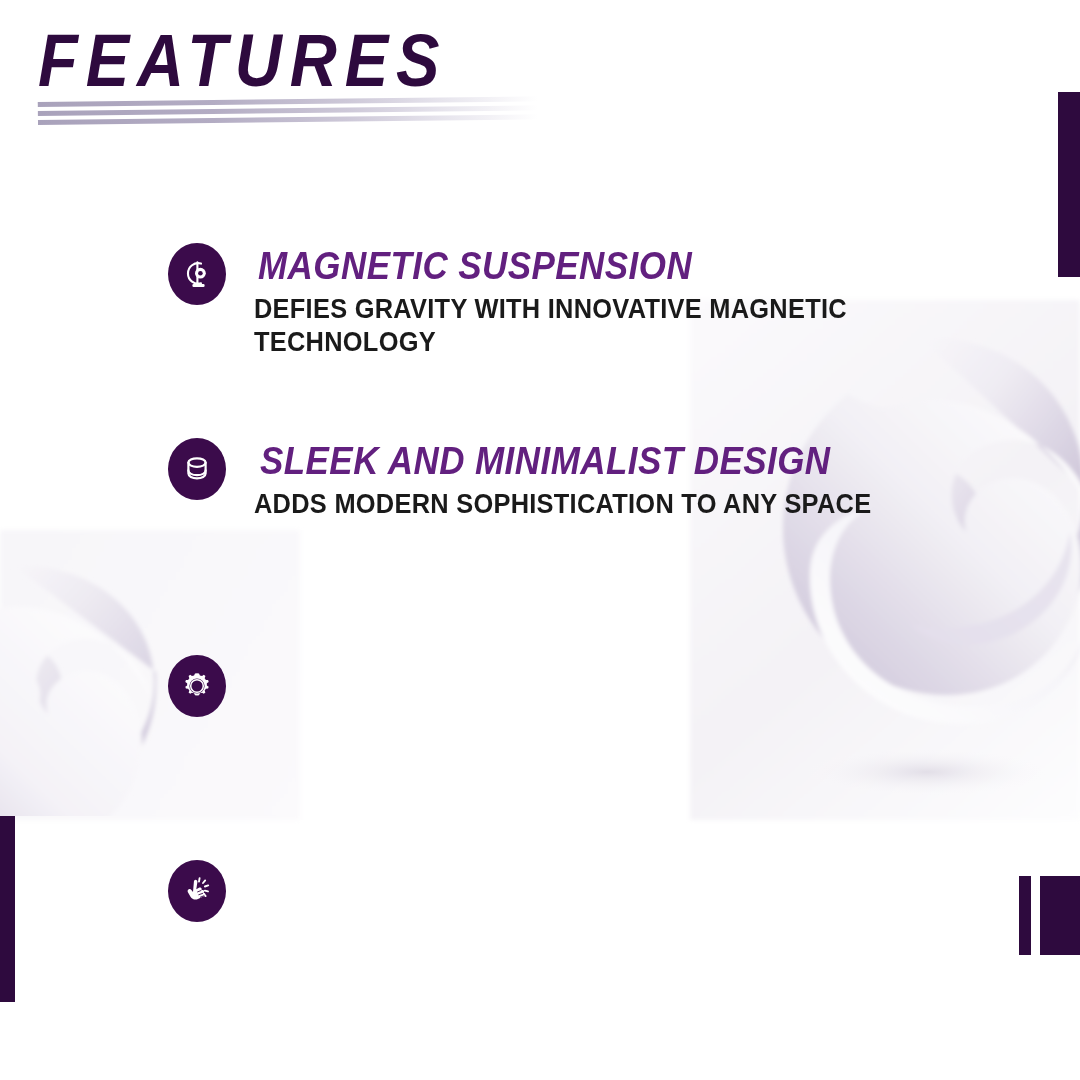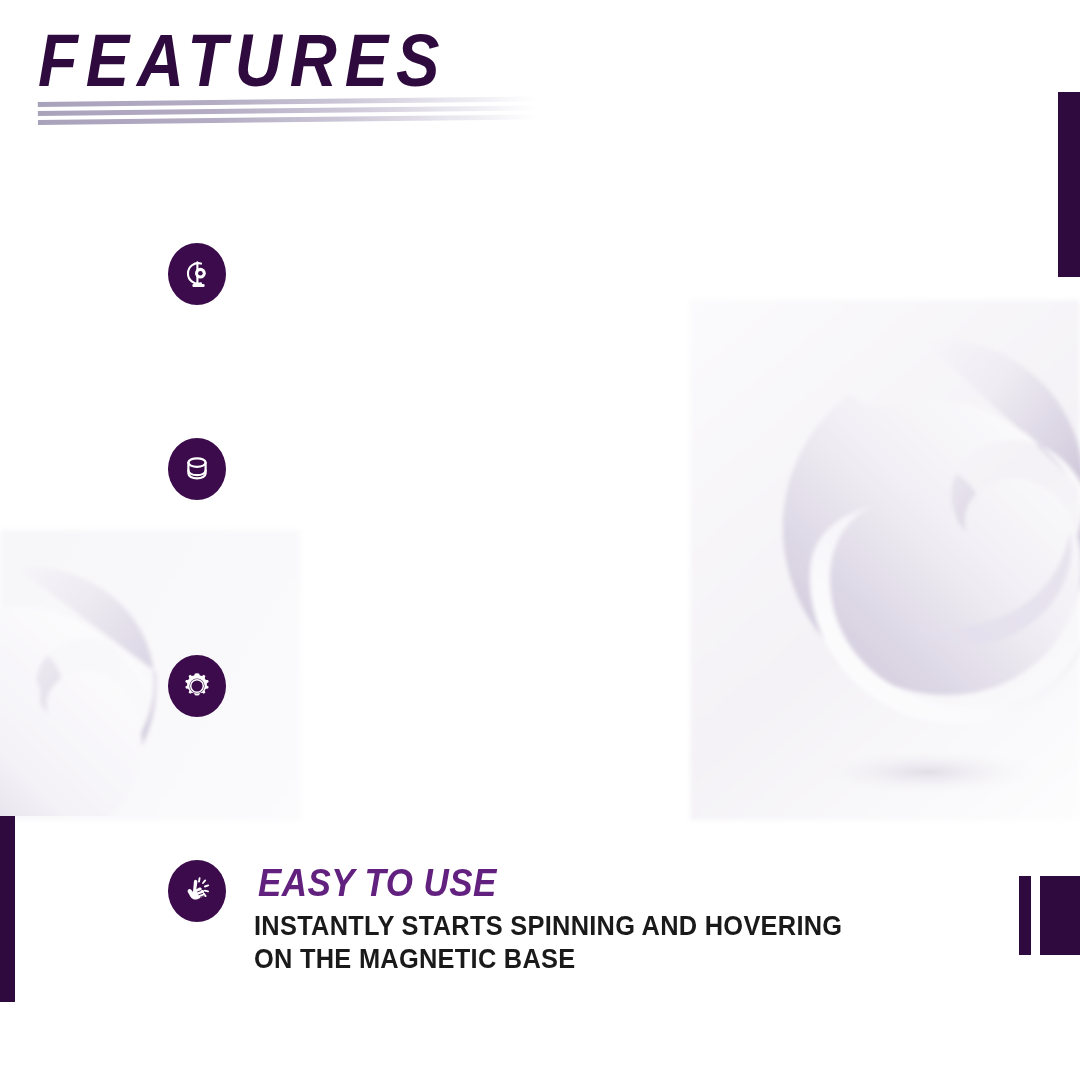--- a/index.html
+++ b/index.html
@@ -287,32 +287,40 @@
         <svg viewBox="0 0 34 34" width="34" height="34" aria-hidden="true">
           <g fill="none" stroke="#ffffff" stroke-width="2.1" stroke-linecap="round">
             <path d="M21 6.6 A10.2 10.2 0 1 0 21 26.2"></path>
             <line x1="17.4" y1="5.4" x2="17.4" y2="27.6"></line>
           </g>
           <circle cx="20.4" cy="16.2" r="5.4" fill="#ffffff"></circle>
           <circle cx="20.4" cy="16.2" r="2.3" fill="#3B0B4B"></circle>
           <rect x="12.4" y="27.1" width="12.2" height="2.9" rx="1.2" fill="#ffffff"></rect>
         </svg>
       </div>
+      <div class="feature-body">
+        <h2 class="feature-heading">MAGNETIC SUSPENSION</h2>
+        <p class="feature-desc">DEFIES GRAVITY WITH INNOVATIVE MAGNETIC TECHNOLOGY</p>
+      </div>
     </div>
 
     <div class="feature feature-2">
       <div class="feature-icon">
         <svg viewBox="0 0 34 34" width="34" height="34" aria-hidden="true">
           <g fill="none" stroke="#ffffff" stroke-width="2.2" stroke-linecap="round" stroke-linejoin="round">
             <path d="M8.4 10.6 L8.4 21.6 C8.4 24.4 12.2 26.4 17 26.4 C21.8 26.4 25.6 24.4 25.6 21.6 L25.6 10.6"></path>
             <ellipse cx="17" cy="10.6" rx="8.6" ry="4.3"></ellipse>
             <path d="M8.4 18.4 C8.4 21.2 12.2 23.2 17 23.2 C21.8 23.2 25.6 21.2 25.6 18.4"></path>
           </g>
           <ellipse cx="17" cy="10.6" rx="6.3" ry="2.5" fill="#3B0B4B"></ellipse>
         </svg>
+      </div>
+      <div class="feature-body">
+        <h2 class="feature-heading">SLEEK AND MINIMALIST DESIGN</h2>
+        <p class="feature-desc">ADDS MODERN SOPHISTICATION TO ANY SPACE</p>
       </div>
     </div>
 
     <div class="feature feature-3">
       <div class="feature-icon">
         <svg viewBox="0 0 34 34" width="34" height="34" aria-hidden="true">
           <g fill="#ffffff">
             <path d="M17 4.2
                      l2.0 0.24 0.95 2.0 2.1 0.6 1.75 -1.2 1.6 1.25 -0.75 2.1 1.25 1.8 2.2 0.1 0.6 1.95 -1.85 1.2 0 2.2 1.85 1.2 -0.6 1.95 -2.2 0.1 -1.25 1.8 0.75 2.1 -1.6 1.25 -1.75 -1.2 -2.1 0.6 -0.95 2.0 -2.0 0.24 -2.0 -0.24 -0.95 -2.0 -2.1 -0.6 -1.75 1.2 -1.6 -1.25 0.75 -2.1 -1.25 -1.8 -2.2 -0.1 -0.6 -1.95 1.85 -1.2 0 -2.2 -1.85 -1.2 0.6 -1.95 2.2 -0.1 1.25 -1.8 -0.75 -2.1 1.6 -1.25 1.75 1.2 2.1 -0.6 0.95 -2.0 Z"></path>
           </g>
@@ -349,21 +357,16 @@
                    C7.3 17.1 7.7 15.8 8.8 15.3
                    C9.7 14.9 10.8 15.2 11.4 16.0
                    L13.0 18.1 Z" fill="#ffffff"></path>
           <g stroke="#3B0B4B" stroke-width="0.9" fill="none" stroke-linecap="round">
             <path d="M20.6 16.7 L17.6 17.9"></path>
             <path d="M22.6 19.4 L18.8 20.7"></path>
             <path d="M23.9 21.8 L20.4 23.2"></path>
           </g>
         </svg>
       </div>
-      <div class="feature-body">
-        <h2 class="feature-heading">EASY TO USE</h2>
-        <p class="feature-desc">INSTANTLY STARTS SPINNING AND HOVERING
-ON THE MAGNETIC BASE</p>
-      </div>
     </div>
 
   </div>
 </div>
 
 </body></html>

